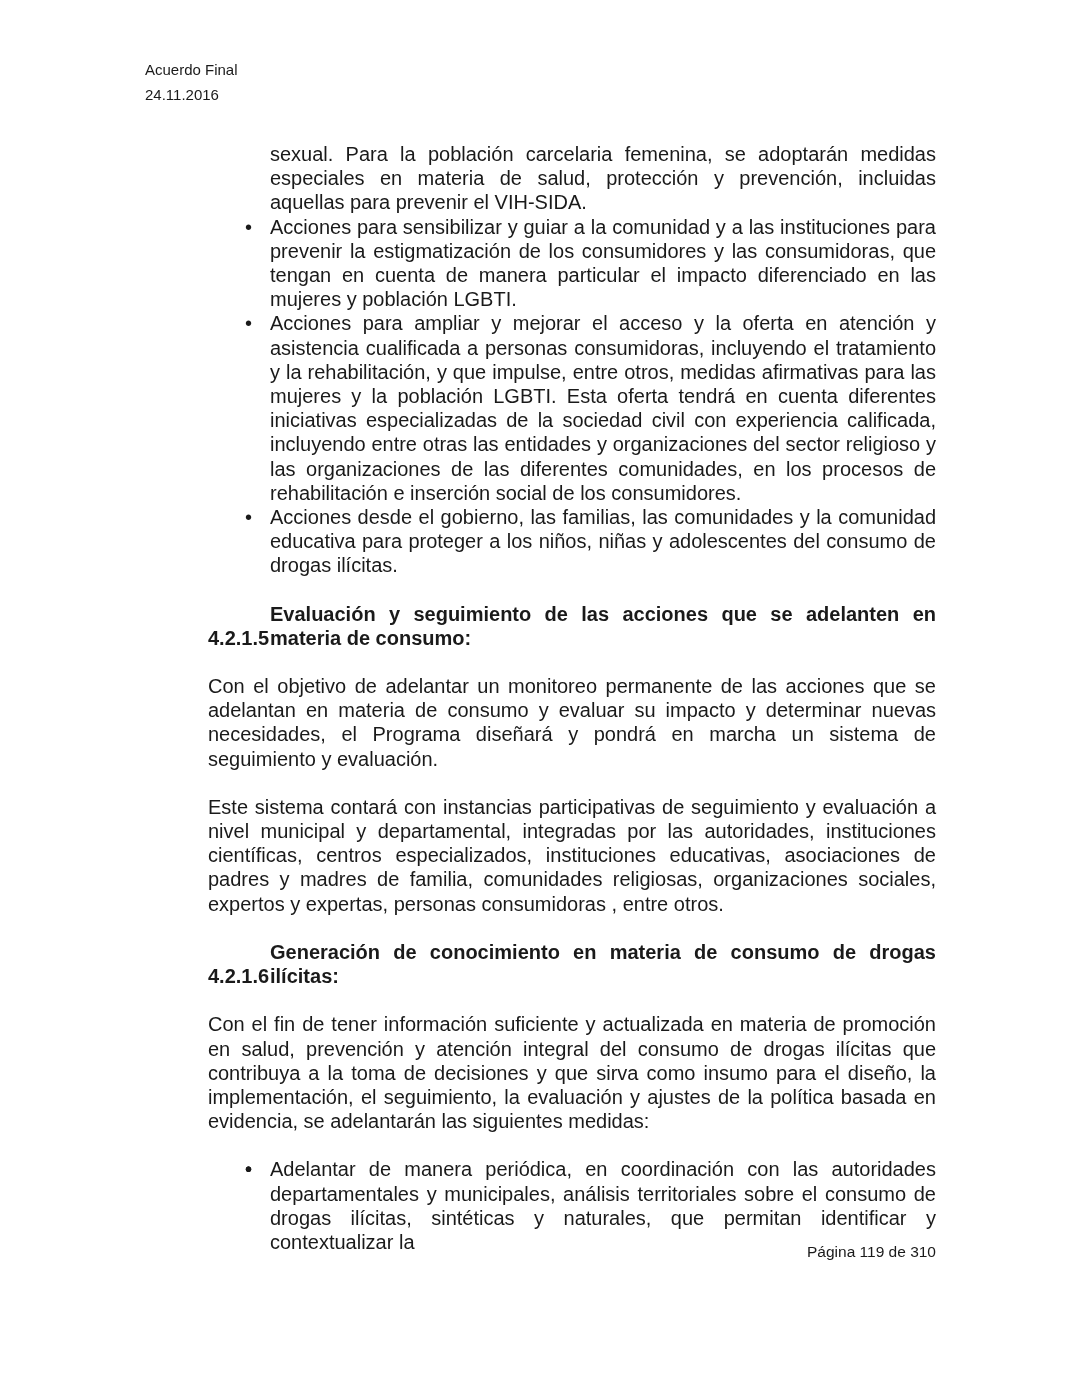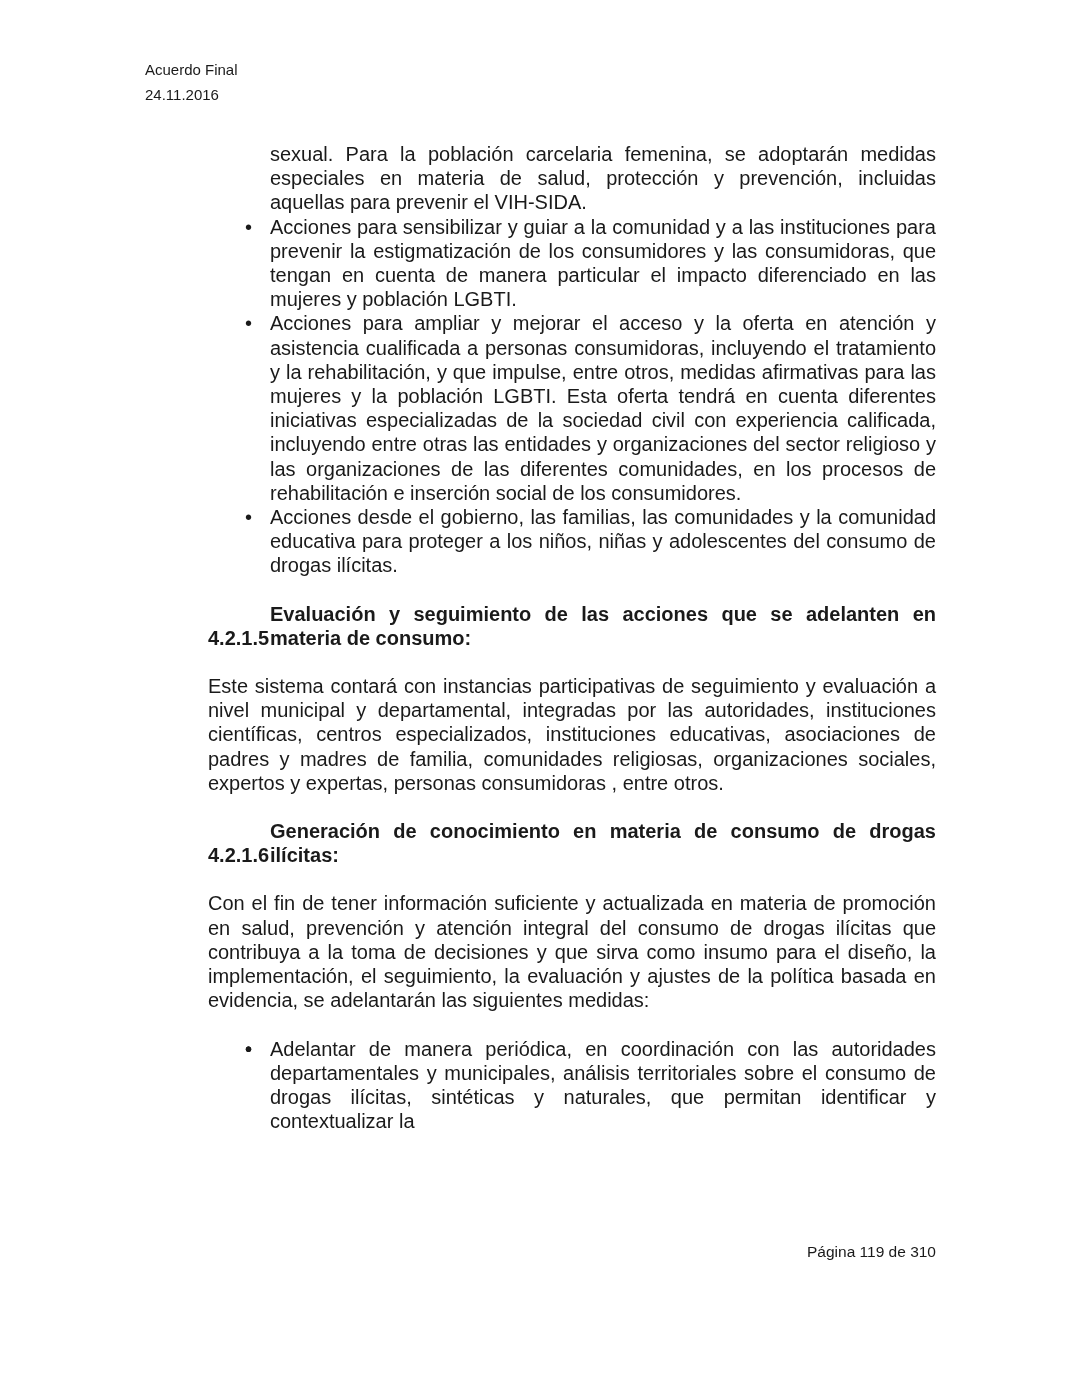--- a/index.html
+++ b/index.html
@@ -106,20 +106,21 @@
         <span class="bullet">•</span>
         <span class="li-text">Acciones desde el gobierno, las familias, las comunidades y la comunidad educativa para proteger a los niños, niñas y adolescentes del consumo de drogas ilícitas.</span>
       </li>
     </ul>
 
     <div class="section-heading">
       <span class="h-num">4.2.1.5</span>
       <span class="h-text">Evaluación y seguimiento de las acciones que se adelanten en materia de consumo:</span>
     </div>
 
+    <p class="body-para">Con el objetivo de adelantar un monitoreo permanente de las acciones que se adelantan en materia de consumo y evaluar su impacto y determinar nuevas necesidades, el Programa diseñará y pondrá en marcha un sistema de seguimiento y evaluación.</p>
 
     <p class="body-para">Este sistema contará con instancias participativas de seguimiento y evaluación a nivel municipal y departamental, integradas por las autoridades, instituciones científicas, centros especializados, instituciones educativas, asociaciones de padres y madres de familia, comunidades religiosas, organizaciones sociales, expertos y expertas, personas consumidoras , entre otros.</p>
 
     <div class="section-heading">
       <span class="h-num">4.2.1.6</span>
       <span class="h-text">Generación de conocimiento en materia de consumo de drogas ilícitas:</span>
     </div>
 
     <p class="body-para">Con el fin de tener información suficiente y actualizada en materia de promoción en salud, prevención y atención integral del consumo de drogas ilícitas que contribuya a la toma de decisiones y que sirva como insumo para el diseño, la implementación, el seguimiento, la evaluación y ajustes de la política basada en evidencia, se adelantarán las siguientes medidas:</p>
 

